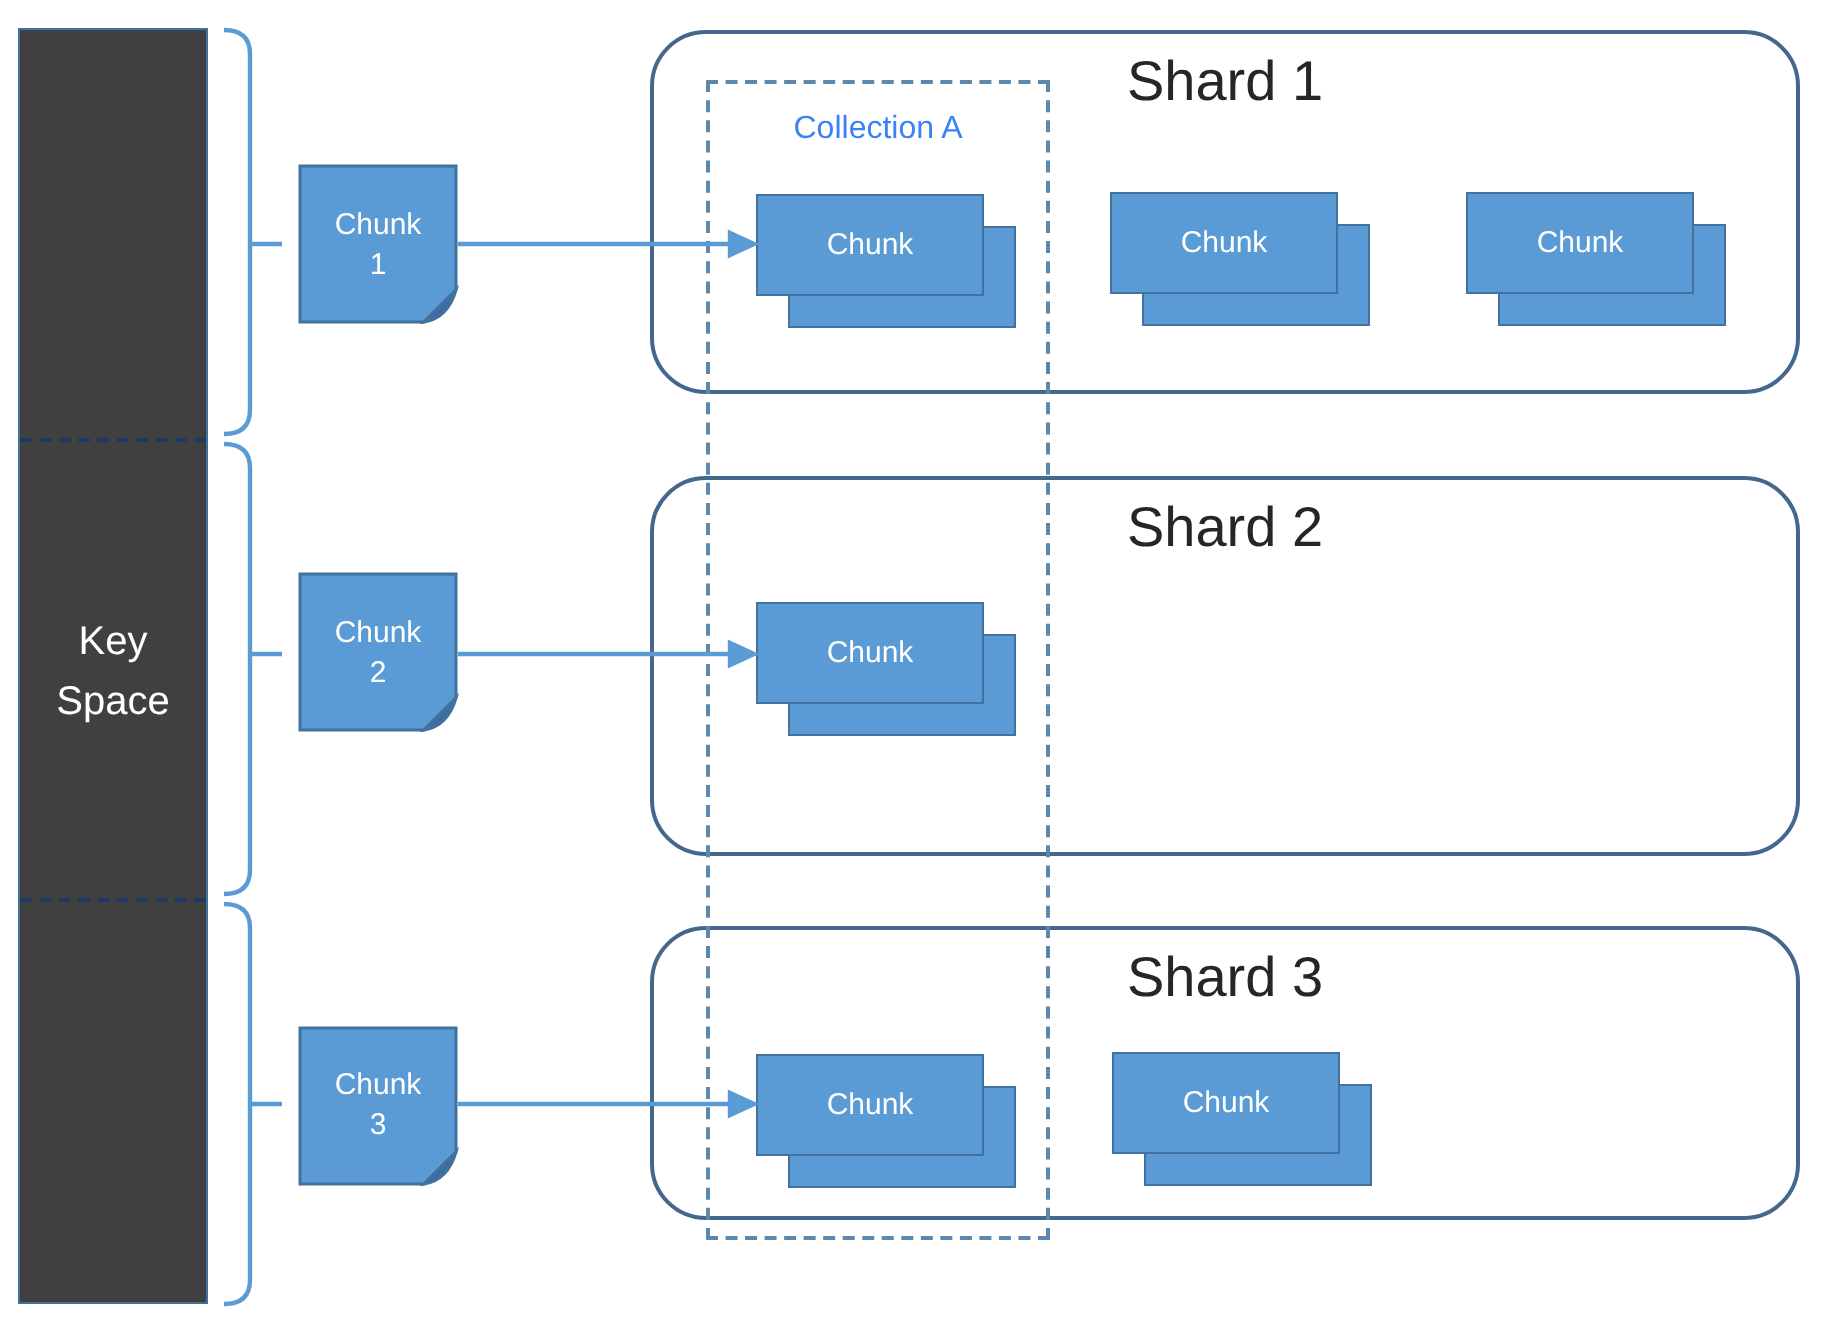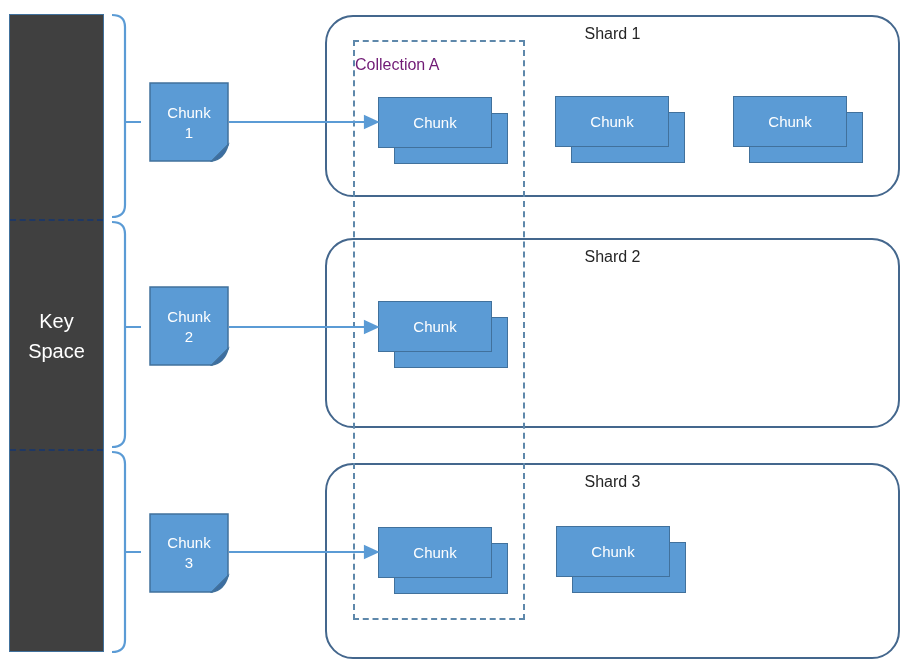--- a/index.html
+++ b/index.html
@@ -35,37 +35,38 @@
   
   .shard {
     position: absolute; left: 325px; width: 575px;
     border: 2px solid #44678d;
     border-radius: 28px;
     box-sizing: border-box;
     background: transparent;
   }
   .shard.s1 { top: 15px;  height: 182px; }
   .shard.s2 { top: 238px; height: 190px; }
-  .shard.s3 { top: 463px; height: 196px; }
+  .shard.s3 { top: 463px; height: 147px; }
   .shard-title {
     position: absolute; left: 0; right: 0; top: 8px;
     text-align: center;
-    color: #262626; font-size: 16px;
+    color: #262626; font-size: 28px;
   }
 
   
   .collection {
     position: absolute; left: 353px; top: 40px;
     width: 172px; height: 580px;
     border: 2px dashed #5e88ab;
     box-sizing: border-box;
   }
   .collection-label {
     position: absolute; left: 0; right: 0; top: 14px;
-    color: #701a75; font-size: 16px;
+    text-align: center;
+    color: #3b82f6; font-size: 16px;
   }
 
   
   .stack { position: absolute; width: 130px; height: 68px; }
   .stack .back {
     position: absolute; left: 16px; top: 16px;
     width: 114px; height: 51px;
     background: #5b9bd5; border: 1px solid #41719c;
     box-sizing: border-box;
   }

